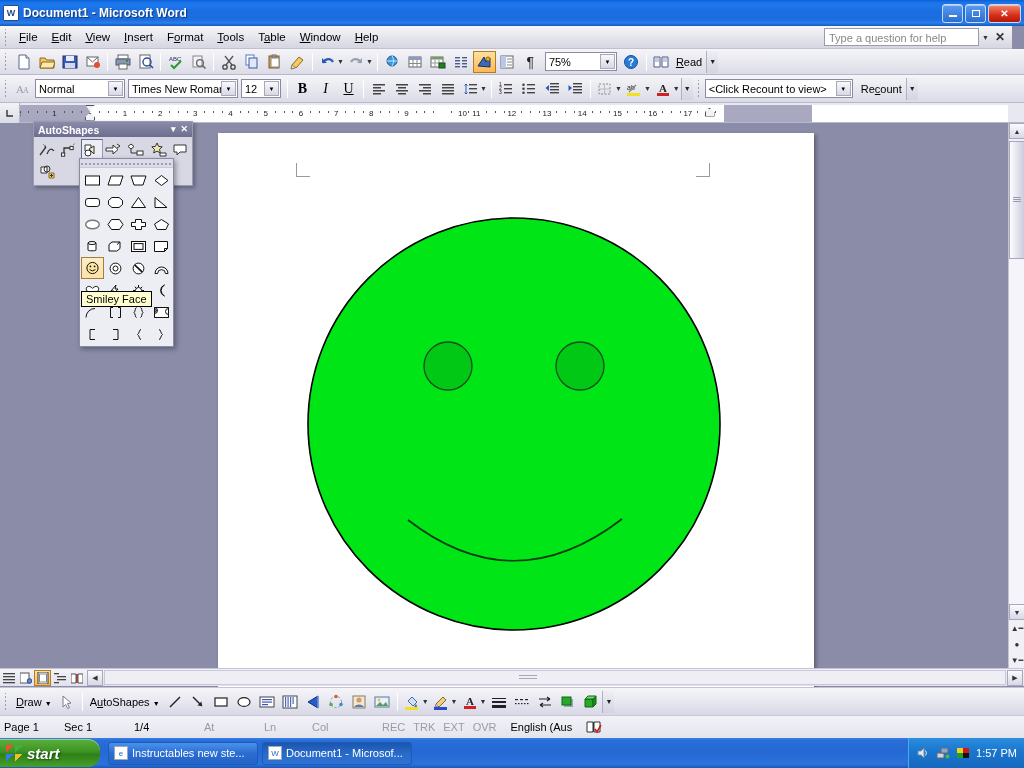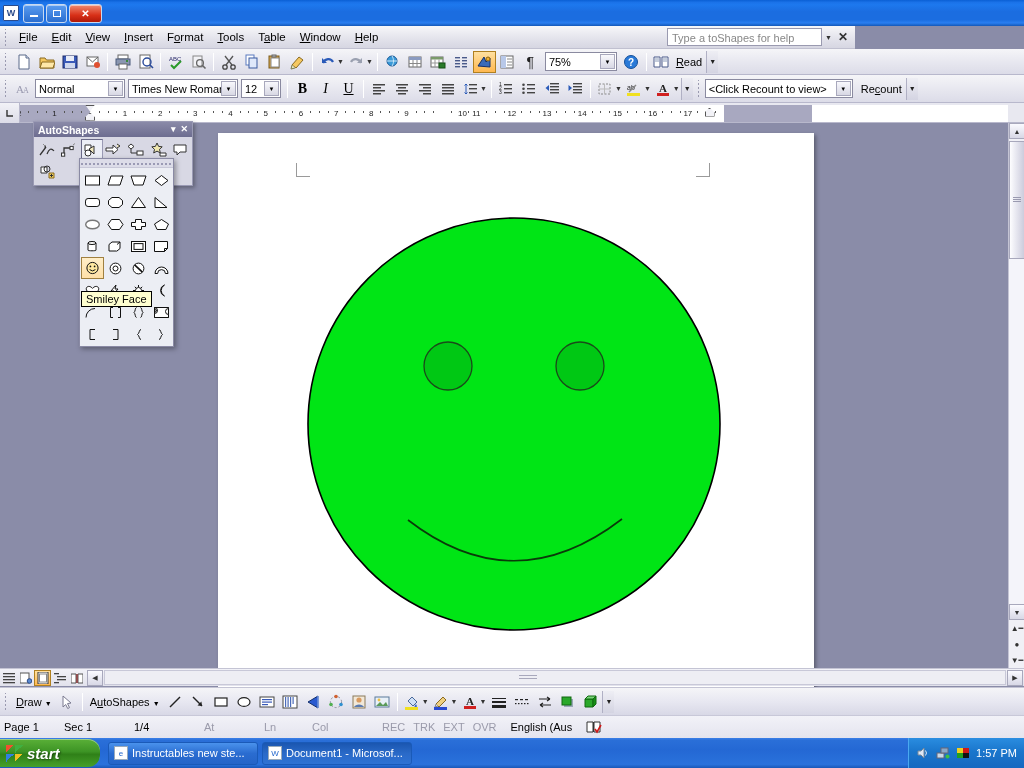--- a/index.html
+++ b/index.html
@@ -40,21 +40,21 @@
     color: #fff; font-size: 10px; font-weight: bold;
     box-shadow: inset 0 1px 0 rgba(255,255,255,.5);
   }
   .winbtn.close {
     width: 33px;
     background: linear-gradient(to bottom, #f08a70, #d83018 60%, #b01808);
   }
 
   
   .menubar {
-    position: absolute; left: 0; top: 26px; width: 855px; height: 23px;
+    position: absolute; left: 0; top: 26px; width: 1012px; height: 23px;
     background: linear-gradient(to bottom, #f7f7f9, #e4e4ec 55%, #d6d6e2);
     display: flex; align-items: center;
     border-bottom: 1px solid #c0c0d0;
   }
   .grip { width: 7px; height: 17px; margin: 0 3px 0 2px;
     background-image: radial-gradient(circle, #9a9ab0 0.8px, transparent 1px);
     background-size: 3px 4px; background-position: 2px 2px; background-repeat: repeat-y; }
   .menu-item { padding: 3px 7px; color: #000; font-size: 11.5px; cursor: default; }
   .menu-item u { text-decoration: underline; }
   .help-box {
@@ -292,20 +292,21 @@
 
   svg { display: block; }
 </style>
 </head>
 <body>
 
 <div id="app">
 
   <div class="titlebar">
     <div class="title-icon">W</div>
+    <div class="title-text">Document1 - Microsoft Word</div>
     <div class="winbtns">
       <div class="winbtn">
         <span style="display:block;width:8px;height:2px;background:#fff;margin-top:6px;"></span>
       </div>
       <div class="winbtn">
         <span style="display:block;width:8px;height:7px;border:1.5px solid #fff;"></span>
       </div>
       <div class="winbtn close">✕</div>
     </div>
   </div>
@@ -315,21 +316,21 @@
     <div class="menu-item"><u>F</u>ile</div>
     <div class="menu-item"><u>E</u>dit</div>
     <div class="menu-item"><u>V</u>iew</div>
     <div class="menu-item"><u>I</u>nsert</div>
     <div class="menu-item">F<u>o</u>rmat</div>
     <div class="menu-item"><u>T</u>ools</div>
     <div class="menu-item">T<u>a</u>ble</div>
     <div class="menu-item"><u>W</u>indow</div>
     <div class="menu-item"><u>H</u>elp</div>
     <div class="help-box">
-      <div class="help-input">Type a toShapes for help</div>
+      <div class="help-input">Type a question for help</div>
       <div class="help-arrow">▼</div>
       <div class="help-x">✕</div>
     </div>
   </div>
 
   <div class="toolbar" id="tb-standard">
     <div class="grip"></div>
 
     <div class="tbtn">
       <svg width="16" height="16" viewBox="0 0 16 16">

